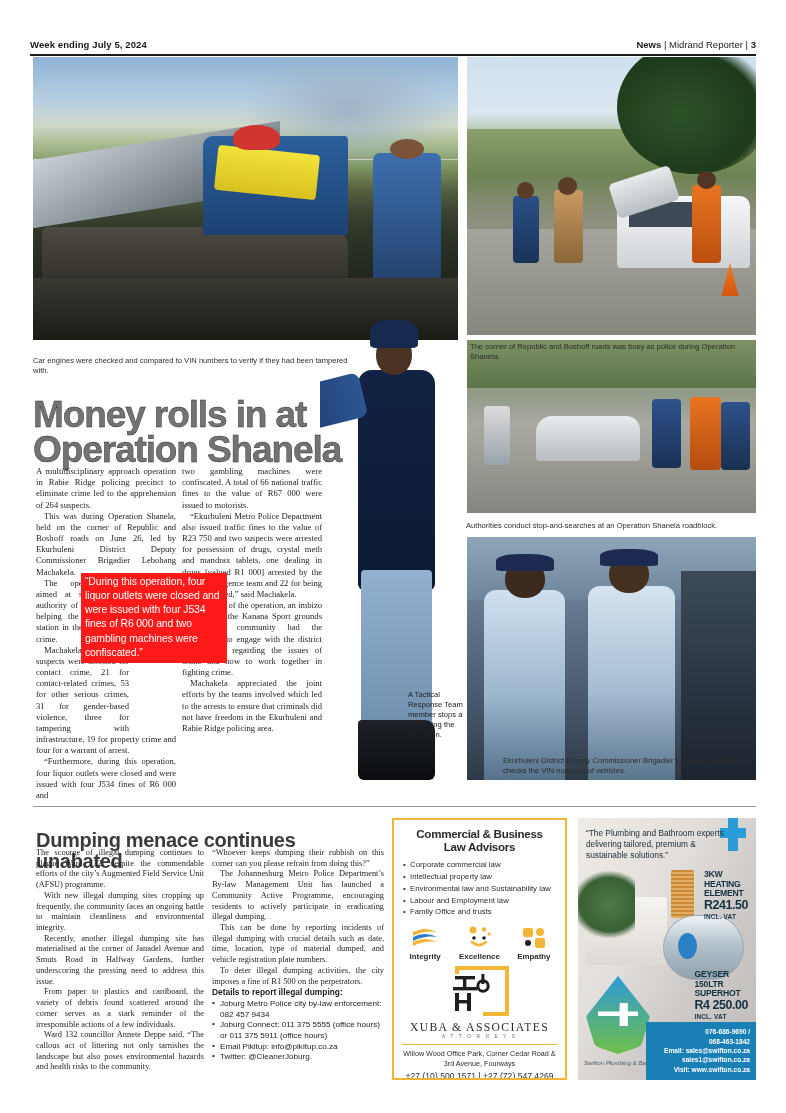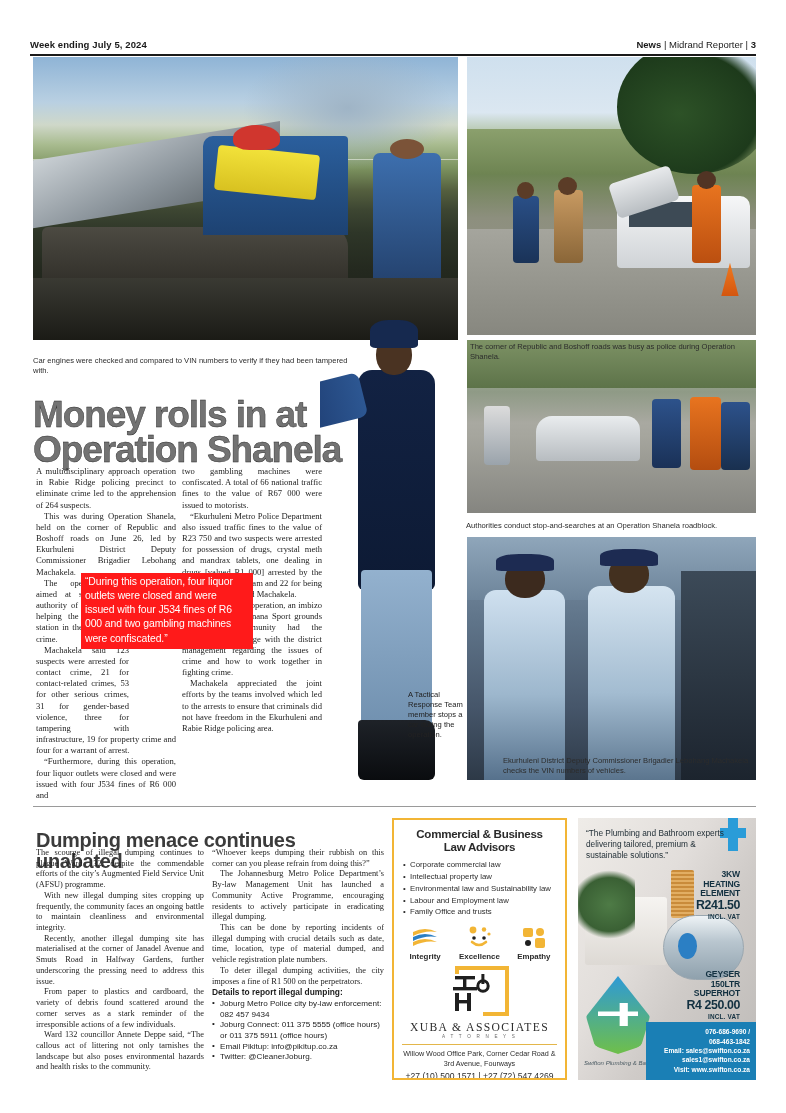--- a/index.html
+++ b/index.html
@@ -154,21 +154,21 @@
   #art-c2{left:182px;top:466px;width:140px;}
   .shape-left{
     float:left;width:46px;height:92px;shape-outside:inset(0);
   }
   .shape-right-officer{
     float:right;width:47px;height:150px;shape-outside:inset(0);
   }
 
   
   .pullquote{
-    position:absolute;left:81px;top:573px;width:172px;
+    position:absolute;left:81px;top:573px;width:146px;
     background:#ff1a1a;color:#ffffff;
     font-family:"Liberation Sans", sans-serif;
     font-size:10.4px;line-height:1.36;font-weight:500;
     padding:2px 7px 3px 4px;box-sizing:border-box;
     z-index:6;letter-spacing:-.1px;
   }
 
   
   .hr-bottom{position:absolute;left:33px;top:806px;width:723px;border-top:1px solid #9a9a9a;}
   .headline2{
@@ -237,21 +237,21 @@
     font-size:8.3px;line-height:1.33;color:#1d2b33;font-weight:500;
   }
   #ad-swifton .geyser{
     position:absolute;left:48%;top:37%;width:44%;height:24%;
     background:linear-gradient(#eef3f6,#b9c6cf 40%,#8fa1ad);border-radius:40px;
     border:1px solid #9aa7b0;
   }
   #ad-swifton .geyser-knob{position:absolute;left:56%;top:44%;width:11%;height:10%;background:#2b7fc4;border-radius:50%;}
   #ad-swifton .element{position:absolute;left:52%;top:20%;width:13%;height:18%;
     background:repeating-linear-gradient(#c98b3a 0 2px,#e2ae63 2px 4px);border-radius:2px;}
-  #ad-swifton .tag{position:absolute;right:16px;text-align:right;color:#123040;}
+  #ad-swifton .tag{position:absolute;right:8px;text-align:left;color:#123040;}
   #ad-swifton .tag .nm{font-weight:bold;font-size:8.6px;line-height:1.13;letter-spacing:-.2px;}
   #ad-swifton .tag .pr{font-weight:bold;font-size:12.4px;line-height:1.1;letter-spacing:-.4px;}
   #ad-swifton .tag .vat{font-size:6.4px;font-weight:bold;letter-spacing:.2px;}
   #ad-swifton #tag-element{top:52px;}
   #ad-swifton #tag-geyser{top:152px;}
   #ad-swifton .drop{
     position:absolute;left:8px;bottom:26px;width:64px;height:78px;
     background:linear-gradient(#2e9ad6,#6fbf4a);
     border-radius:50% 50% 50% 50%/62% 62% 38% 38%;
     clip-path:polygon(50% 0,100% 52%,86% 90%,50% 100%,14% 90%,0 52%);

